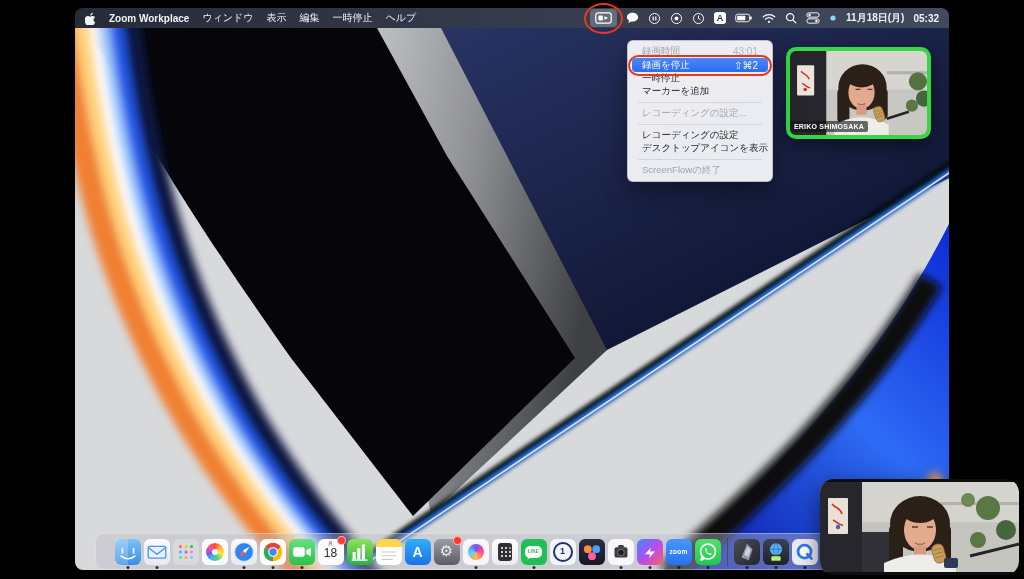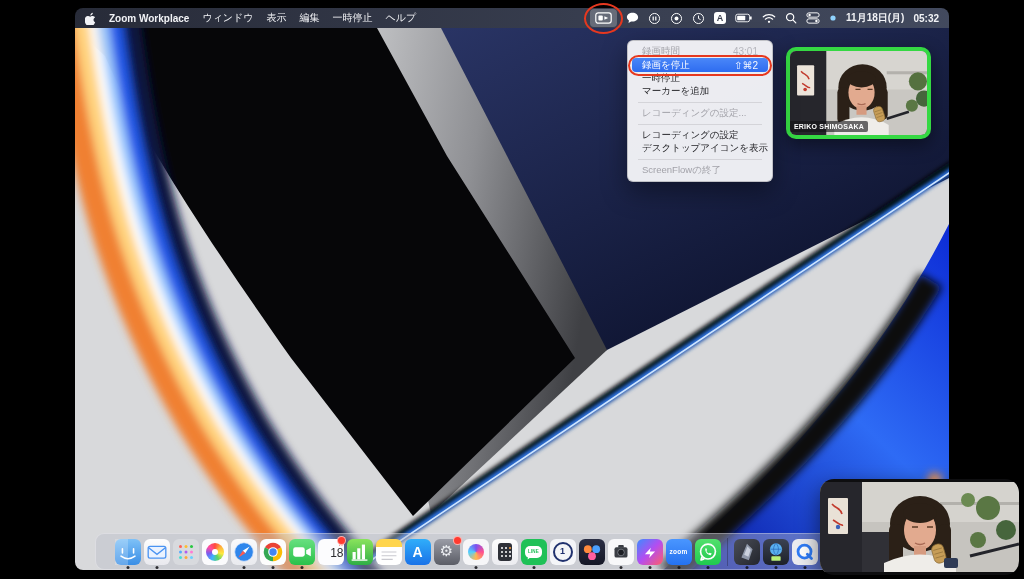--- a/index.html
+++ b/index.html
@@ -64,21 +64,21 @@
   .di-launchpad{background:rgba(255,255,255,.26);}
   .lp-dot{position:absolute;left:6px;top:6px;width:3.5px;height:3.5px;border-radius:50%;background:#ff5f57;
     box-shadow:5.5px 0 0 #febc2e,11px 0 0 #28c840,0 5.5px 0 #57aaff,5.5px 5.5px 0 #b05cf0,11px 5.5px 0 #ff7bd5,0 11px 0 #4adfd2,5.5px 11px 0 #ffa93a,11px 11px 0 #6ad0ff;}
   .di-photos{background:#fbfbfd;}
   .ph-flower{position:absolute;left:4px;top:4px;width:18px;height:18px;border-radius:50%;
     background:conic-gradient(#ff4a3d,#ffb43d,#ffe83d,#5dd564,#3db5ff,#7a5cf0,#ff4a9e,#ff4a3d);filter:blur(.4px);}
   .ph-flower::after{content:"";position:absolute;left:6px;top:6px;width:6px;height:6px;border-radius:50%;background:#fff;}
   .di-safari{background:linear-gradient(180deg,#fafafc,#e9eaee);}
   .di-chrome{background:#fdfdfd;}
   .di-facetime{background:linear-gradient(180deg,#67e080,#2bc14a);}
-  .di-calendar{background:#fcfcfe;text-align:right;}
+  .di-calendar{background:#fcfcfe;text-align:center;}
   .cal-wd{display:block;font-size:4.5px;color:#ff3b30;line-height:6px;margin-top:2px;font-weight:700;}
   .cal-num{display:block;font-size:12px;color:#2b2b2e;line-height:13px;font-weight:300;}
   .di-numbers{background:linear-gradient(180deg,#8ae35c,#2fae46);}
   .di-notes{background:linear-gradient(180deg,#ffd54d 0,#ffd54d 30%,#ffffff 30%);}
   .di-appstore{background:linear-gradient(180deg,#30aefa,#1a72e8);display:flex;align-items:center;justify-content:center;}
   .as-a{color:#fff;font-size:14px;font-weight:700;line-height:1;}
   .di-settings{background:linear-gradient(180deg,#9a9ca6,#5b5d66);display:flex;align-items:center;justify-content:center;}
   .gear{color:#eceef2;font-size:15px;line-height:1;font-family:"DejaVu Sans",sans-serif;}
   .di-pbooth{background:#f6f6f8;}
   .pb-blob{position:absolute;left:5px;top:5px;width:16px;height:16px;border-radius:50%;

